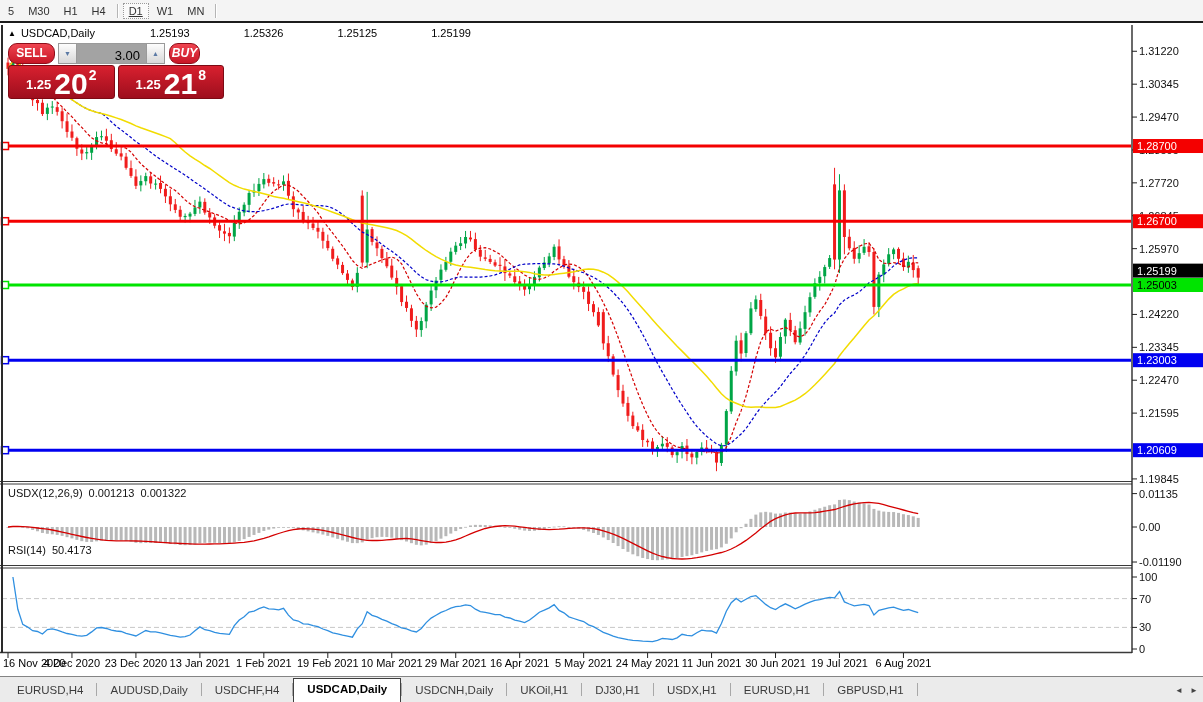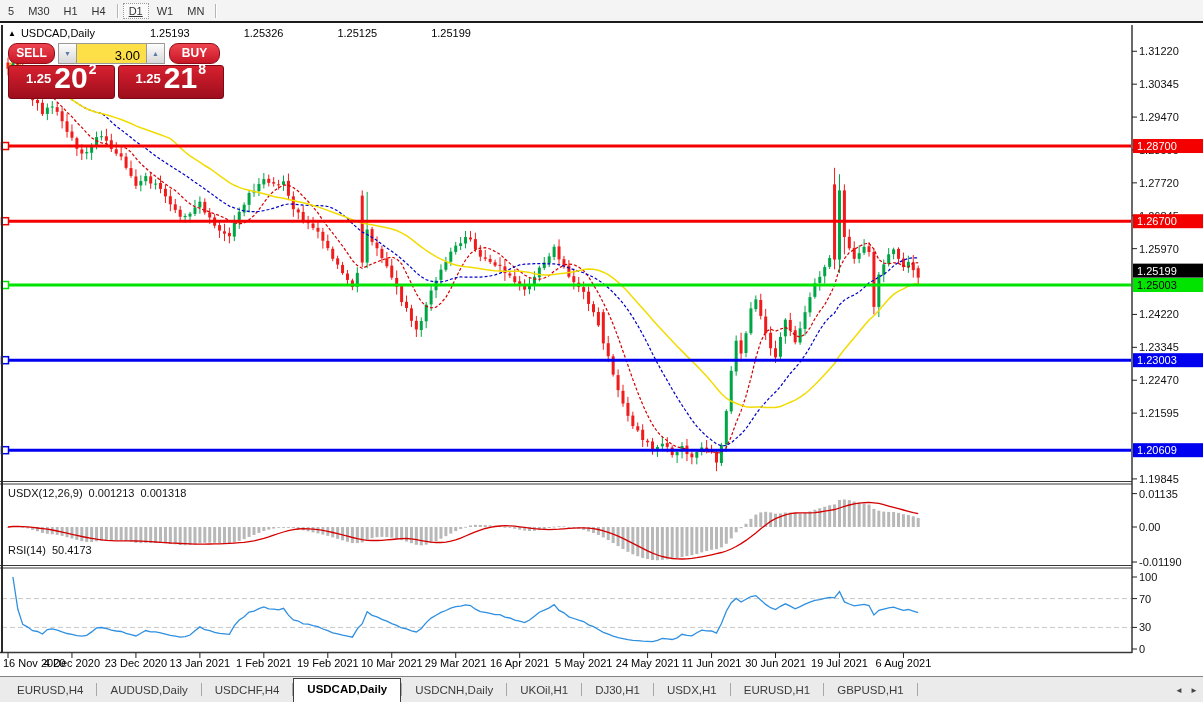--- a/index.html
+++ b/index.html
@@ -19,30 +19,30 @@
   .chart-title .tri{font-size:8px;margin-right:5px;}
   .chart-title .sym{margin-right:7px;}
   .chart-title .num{margin-right:6px;margin-left:48px;}
   
   .trade-panel{position:absolute;left:8px;top:43px;width:216px;z-index:6;}
   .tp-row1{display:flex;height:21px;}
   .tp-btn{font-family:"Liberation Sans",sans-serif;font-weight:bold;font-size:12px;color:#fff;
       background:linear-gradient(#ef4450,#c81626);border:1px solid #8e0d19;border-radius:9px;
       padding:0;line-height:19px;}
   .tp-btn.sell{width:47px;}
-  .tp-btn.buy{width:51px;margin-left:4px;}
+  .tp-btn.buy{width:31px;margin-left:4px;font-style:italic;}
   .tp-spin{width:19px;background:linear-gradient(#fdfdfd,#d8d8d8);border:1px solid #9a9a9a;
       font-size:7px;color:#5b7aa5;padding:0;margin-left:3px;}
   .tp-spin.up{margin-left:-1px;}
   .tp-vol{width:63px;border:1px solid #9a9a9a;margin-left:-1px;text-align:right;font-size:13px;
-      padding:3px 6px 0 0;box-sizing:content-box;color:#000;background:#fde047;}
+      padding:3px 6px 0 0;box-sizing:content-box;color:#000;background:#a3a3a3;}
   .tp-row2{display:flex;margin-top:1px;height:34px;}
   .tp-price{flex:1;background:linear-gradient(#d8202f,#9e0e1d);border:1px solid #7c0a14;
       border-radius:3px;color:#fff;display:flex;align-items:flex-end;justify-content:center;
-      padding-bottom:7px;}
+      padding-bottom:1px;}
   .tp-price.sell-side{margin-right:3px;}
   .tp-pfx{font-size:13px;font-weight:bold;margin:0 3px 5px 0;}
   .tp-big{font-size:30px;font-weight:bold;line-height:27px;}
   .tp-sup{font-size:14px;font-weight:bold;margin:0 0 14px 1px;}
   
   .panel-label{position:absolute;left:8px;z-index:4;font-size:11px;color:#111;white-space:nowrap;}
   .panel-label span{margin-right:6px;}
   #macd-label{top:487px;}
   #rsi-label{top:544px;}
   
@@ -780,21 +780,21 @@
       </div>
       <div class="tp-price buy-side">
         <span class="tp-pfx">1.25</span>
         <span class="tp-big">21</span>
         <span class="tp-sup">8</span>
       </div>
     </div>
   </div>
 
   <div class="panel-label" id="macd-label">
-    <span>USDX(12,26,9)</span><span>0.001213</span><span>0.001318</span>
+    <span>USDX(12,26,9)</span><span>0.001213</span><span>0.001322</span>
   </div>
   <div class="panel-label" id="rsi-label">
     <span>RSI(14)</span><span>50.4173</span>
   </div>
 
   <div class="tab-bar" id="tab-bar">
       <div class="tab">EURUSD,H4</div>
       <div class="tab-sep"></div>
       <div class="tab">AUDUSD,Daily</div>
       <div class="tab-sep"></div>

